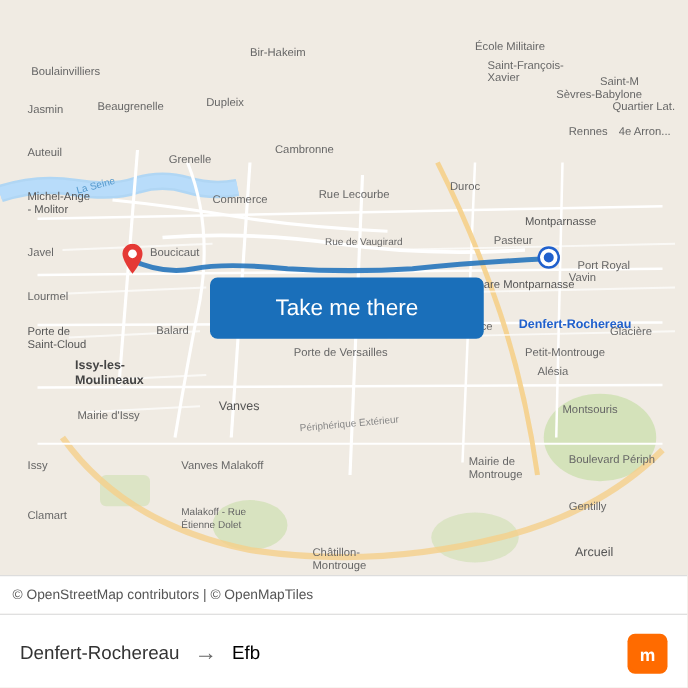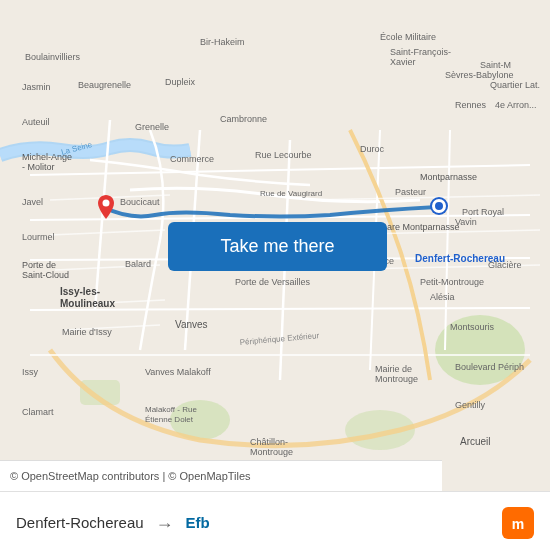--- a/index.html
+++ b/index.html
@@ -61,21 +61,21 @@
       width: 14px;
       height: 14px;
       background: #2060cc;
       border-radius: 50%;
       border: 3px solid white;
       box-shadow: 0 0 0 2px #2060cc;
     }
 
     
     #attribution {
-      width: 442px;
+      width: 550px;
       height: 28px;
       background: white;
       display: flex;
       align-items: center;
       padding: 15px 10px;
       font-size: 11px;
       color: #555;
       border-top: 1px solid #ddd;
     }
 
@@ -97,22 +97,22 @@
     }
 
     #route-arrow {
       font-size: 18px;
       color: #666;
       margin: 0 12px;
     }
 
     #route-to {
       font-size: 15px;
-      color: #0369a1;
-      font-weight: 700;
+      color: #000000;
+      font-weight: 400;
     }
 
     #moovit-logo {
       margin-left: auto;
       display: flex;
       align-items: center;
       gap: 4px;
     }
 
     #moovit-icon {

